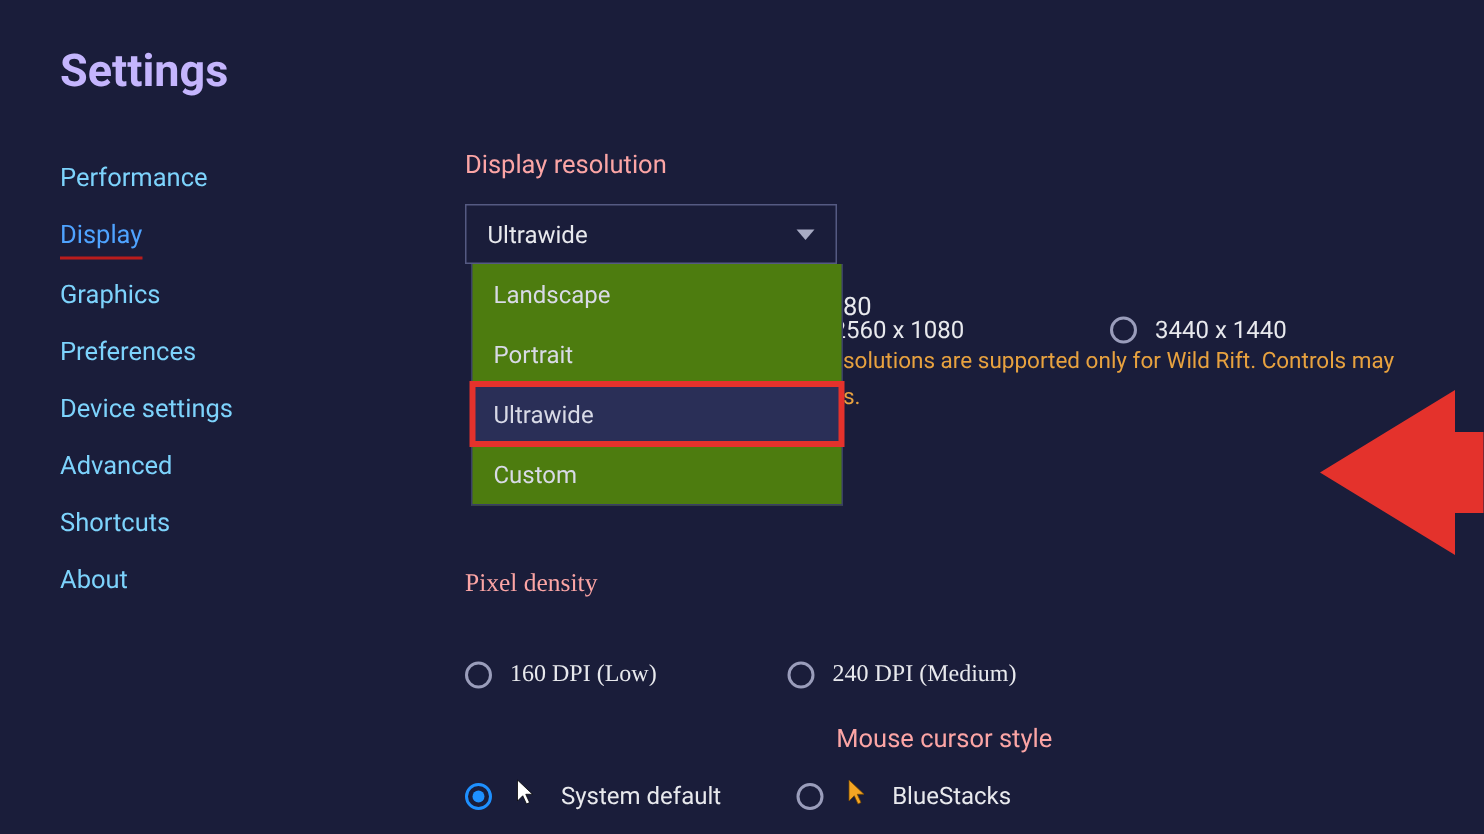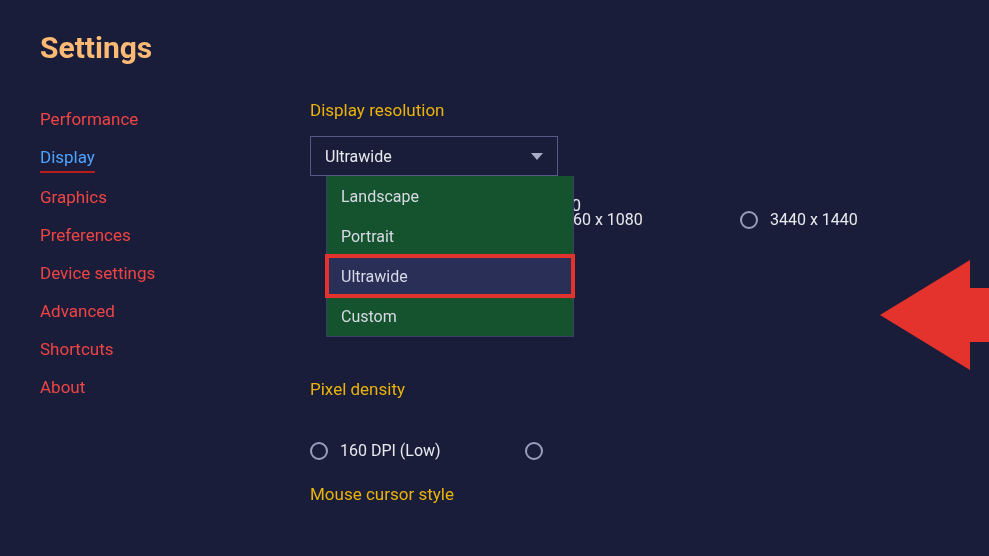--- a/index.html
+++ b/index.html
@@ -17,50 +17,50 @@
     height: 100%;
     padding: 30px 40px 0 40px;
   }
   .sidebar {
     width: 270px;
     flex-shrink: 0;
   }
   .page-title {
     font-size: 30px;
     font-weight: 700;
-    color: #fdba74;
+    color: #c4b5fd;
     margin-bottom: 35px;
   }
   .nav {
     display: flex;
     flex-direction: column;
     gap: 0;
   }
   .nav-item {
     font-size: 17px;
-    color: #ef4444;
+    color: #7dd3fc;
     padding: 9px 0;
     cursor: pointer;
     display: inline-block;
     width: fit-content;
   }
   .nav-item.active {
     color: #4fa3ff;
     border-bottom: 2px solid #b91c1c;
     padding-bottom: 4px;
     margin-bottom: 5px;
   }
   .content {
     flex: 1;
     padding-top: 70px;
     position: relative;
   }
   .section-label {
     font-size: 17px;
-    color: #eab308;
+    color: #fca5a5;
     margin-bottom: 16px;
   }
   .dropdown {
     position: relative;
     width: 248px;
     margin-bottom: 8px;
   }
   .dropdown-trigger {
     display: flex;
     align-items: center;
@@ -74,23 +74,23 @@
   .dropdown-trigger span { font-size: 16px; color: #e8e9ed; }
   .chev {
     width: 0; height: 0;
     border-left: 6px solid transparent;
     border-right: 6px solid transparent;
     border-top: 7px solid #a8abc4;
   }
   .dropdown-list {
     position: absolute;
     top: 40px;
-    left: 16px;
+    left: 4px;
     width: 248px;
-    background: #14532d;
+    background: #4d7c0f;
     border: 1px solid #3a3f66;
     border-top: none;
     z-index: 10;
   }
   .dropdown-item {
     height: 40px;
     display: flex;
     align-items: center;
     padding: 0 14px;
     font-size: 16px;
@@ -215,36 +215,61 @@
         <span class="radio-label">2560 x 1080</span>
       </div>
       <div class="radio radio-col3">
         <span class="radio-circle"></span>
         <span class="radio-label">3440 x 1440</span>
       </div>
     </div>
 
     <div style="position:absolute; left:252px; top:165px; color:#e8e9ed; font-size:17px; z-index:1;">80</div>
 
-
-    <div style="margin-top:150px;">
+    <div class="warn" style="position:absolute; left:252px; top:198px; z-index:1;">
+      <span>solutions are supported only for Wild Rift. Controls may</span><br>
+      <span>s.</span>
+    </div>
+
+    <div style="margin-top:150px;font-family:Liberation Serif, serif;">
       <div class="section-label">Pixel density</div>
       <div class="radio-row">
         <div class="radio radio-col1">
           <span class="radio-circle"></span>
           <span class="radio-label">160 DPI (Low)</span>
         </div>
         <div class="radio radio-col2">
           <span class="radio-circle"></span>
-        </div>
-      </div>
-    </div>
-
-    <div style="margin-top:10px;">
+          <span class="radio-label">240 DPI (Medium)</span>
+        </div>
+      </div>
+    </div>
+
+    <div style="margin-top:10px;text-align:center;">
       <div class="section-label">Mouse cursor style</div>
+      <div class="cursor-row">
+        <div class="cursor-opt">
+          <span class="radio-circle checked"></span>
+          <span class="cursor-glyph">
+            <svg width="14" height="18" viewBox="0 0 14 18">
+                <path d="M1 1 L1 15 L4.5 11.5 L7 17 L9 16 L6.5 10.5 L11 10.5 Z" fill="#ffffff" stroke="#000" stroke-width="0.5"></path>
+              </svg>
+          </span>
+          <span class="radio-label">System default</span>
+        </div>
+        <div class="cursor-opt">
+          <span class="radio-circle"></span>
+          <span class="cursor-glyph">
+            <svg width="14" height="18" viewBox="0 0 14 18">
+                <path d="M1 1 L1 15 L4.5 11.5 L7 17 L9 16 L6.5 10.5 L11 10.5 Z" fill="#f5a623" stroke="#7a4b00" stroke-width="0.5"></path>
+              </svg>
+          </span>
+          <span class="radio-label">BlueStacks</span>
+        </div>
+      </div>
     </div>
 
     <div class="arrow-annotation">
       <svg width="290" height="120" viewBox="0 0 290 120">
         <polygon points="0,60 90,5 90,33 280,33 280,87 90,87 90,115" fill="#e4322c"></polygon>
       </svg>
     </div>
 
   </div>
 </div>

